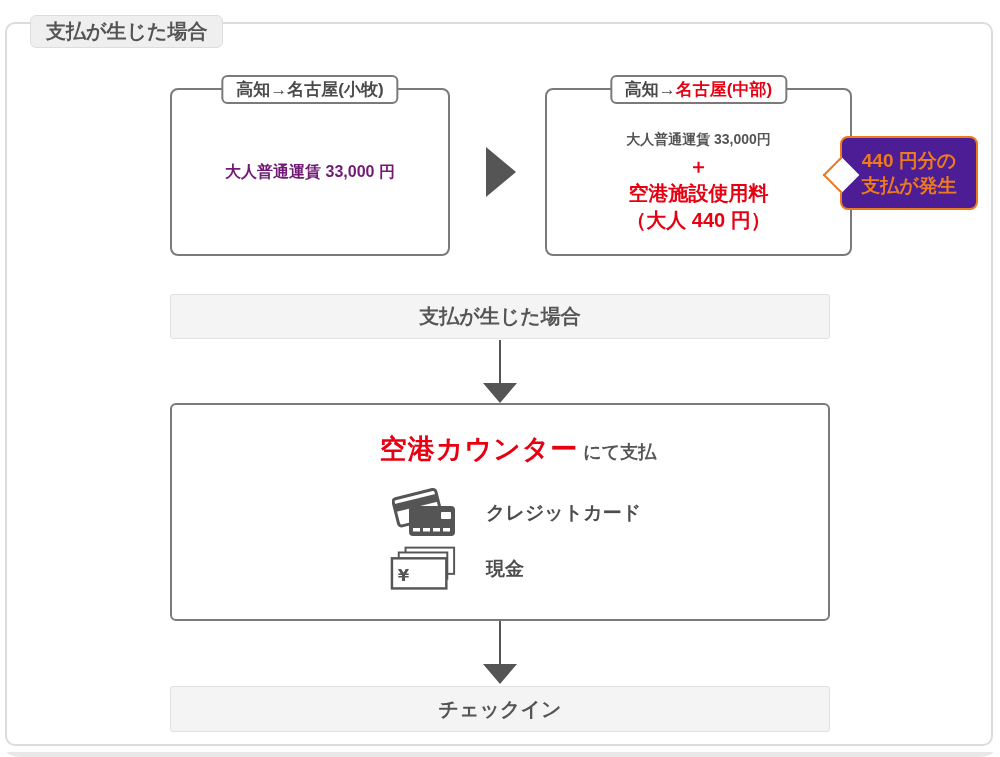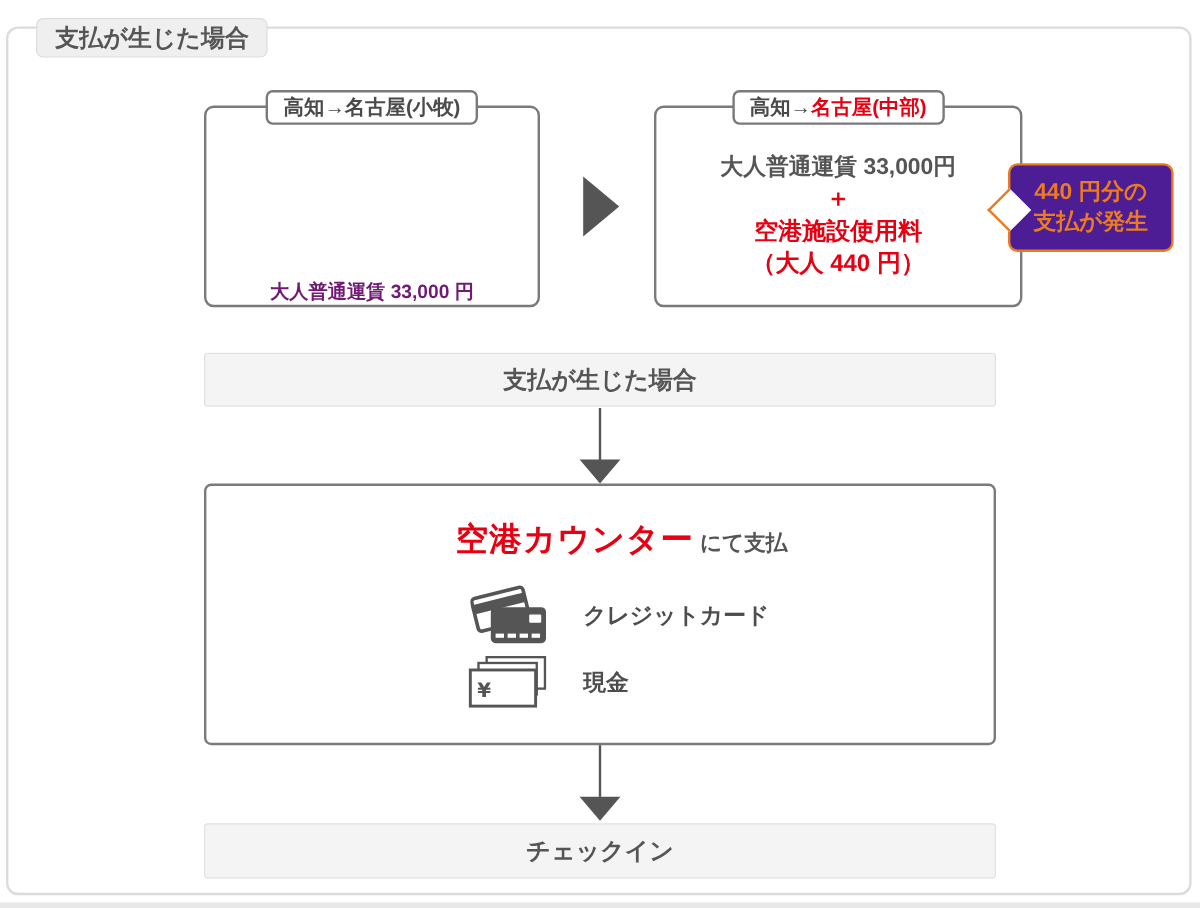--- a/index.html
+++ b/index.html
@@ -1,38 +1,38 @@
 <!DOCTYPE html>
 <html><head>
 <meta charset="utf-8">
 <style>
   * { margin:0; padding:0; box-sizing:border-box; }
   html,body { width:1000px; height:757px; background:#fff;
     font-family:"Liberation Sans","DejaVu Sans",sans-serif; }
-  .stage { position:relative; width:1000px; height:757px; overflow:hidden; background:#fff; }
+  .stage { position:relative; width:1000px; height:757px; overflow:hidden; background:#fff;border-radius:19px; }
 
   
   .outer-frame { position:absolute; left:5px; top:22px; width:988px; height:724px;
     border:2px solid #dcdcdc; border-radius:10px; background:#fff; }
   .section-title { position:absolute; left:30px; top:15px; z-index:3;
     background:#efefef; border:1px solid #ddd; border-radius:6px;
     padding:2px 15px; font-size:20px; font-weight:bold; color:#555; white-space:nowrap; }
 
   
   .fare-box { position:absolute; background:#fff; border:2px solid #7a7a7a;
     border-radius:8px; display:flex; align-items:center; justify-content:center; }
-  .fare-box.left  { left:170px; top:88px; width:280px; height:168px;align-items:flex-end; }
+  .fare-box.left  { left:170px; top:88px; width:280px; height:168px; }
   .fare-box.right { left:545px; top:88px; width:307px; height:168px; }
   .route-tag { position:absolute; top:-15px; left:50%; transform:translateX(-50%);
     background:#fff; border:2px solid #7a7a7a; border-radius:6px;
     padding:1px 13px; font-size:17px; font-weight:bold; color:#4a4a4a; white-space:nowrap; }
   .route-red { color:#e60012; }
   .fare-simple { font-size:16px; font-weight:bold; color:#701a75; }
   .fare-stack { text-align:center; margin-top:16px; line-height:27px; font-weight:bold; }
-  .fare-stack .gray { color:#555; font-size:19px; }
+  .fare-stack .gray { color:#555; font-size:14px; }
   .fare-stack .red  { color:#e60012; font-size:20px; }
 
   
   .arrow-right { position:absolute; left:486px; top:147px; width:0; height:0;
     border-top:25px solid transparent; border-bottom:25px solid transparent;
     border-left:30px solid #555; }
 
   
   .callout { position:absolute; left:840px; top:136px; width:138px; height:74px;
     background:#4c1d95; border:2px solid #ec7a1f; border-radius:8px; z-index:2;

